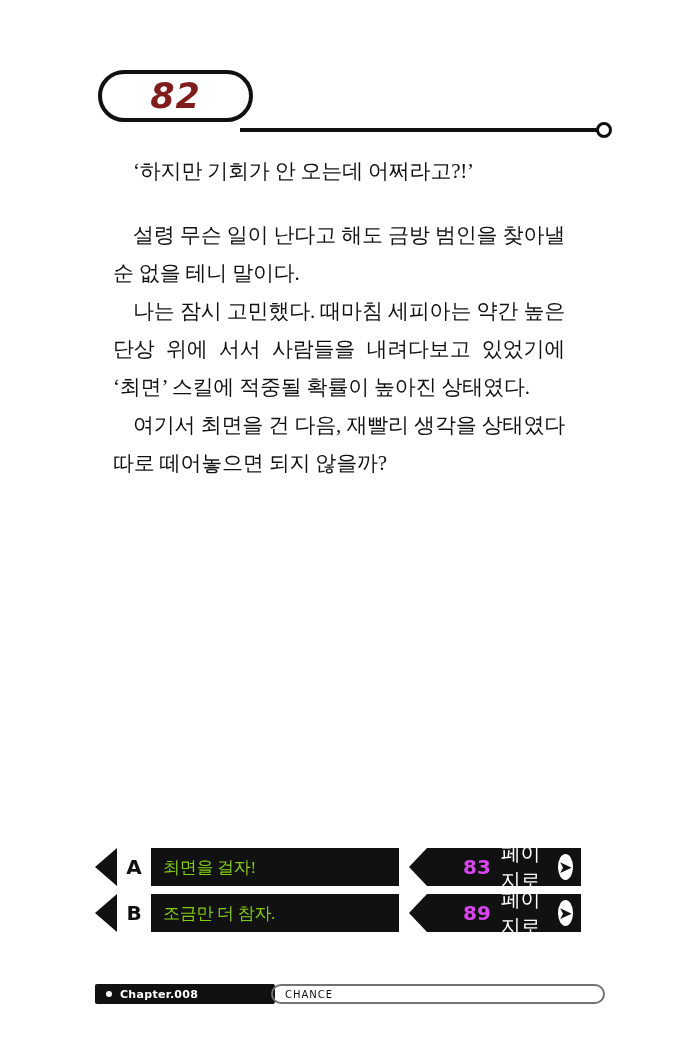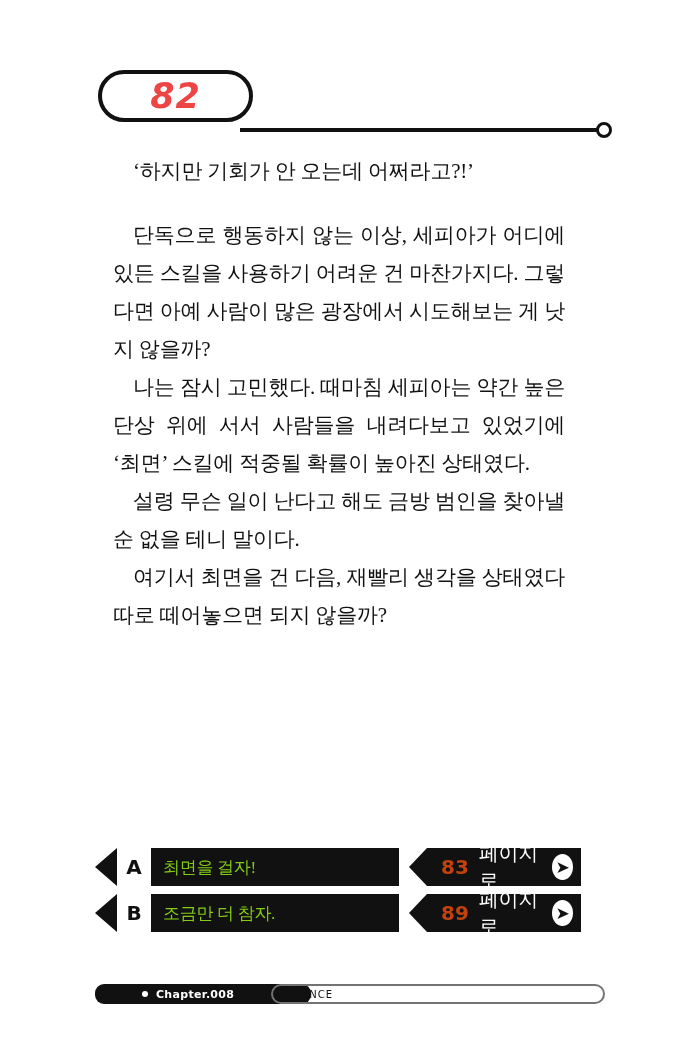--- a/index.html
+++ b/index.html
@@ -43,21 +43,21 @@
     width: 100%;
     height: 100%;
     display: flex;
     align-items: center;
     justify-content: center;
     font-family: "DejaVu Sans", sans-serif;
     font-style: italic;
     font-weight: bold;
     font-size: 35px;
     letter-spacing: 1px;
-    color: #ef4444;
+    color: #7f1d1d;
   }
   .head-rule {
     position: absolute;
     left: 240px;
     top: 58px;
     width: 362px;
     height: 4px;
     background: #111111;
     z-index: 1;
   }
@@ -147,22 +147,22 @@
     height: 38px;
     margin-left: 10px;
     background: #111111;
     color: #ffffff;
     clip-path: polygon(0 50%, 18px 0, 100% 0, 100% 100%, 18px 100%);
   }
   .target-page {
     font-family: "DejaVu Sans", sans-serif;
     font-weight: bold;
     font-size: 20px;
-    color: #c2410c;
-    margin-left: 32px;
+    color: #d946ef;
+    margin-left: 54px;
   }
   .target-word {
     font-family: "Liberation Serif", serif;
     font-size: 20px;
     color: #ffffff;
     margin-left: 10px;
     letter-spacing: -0.3px;
   }
   .arrow-circle {
     width: 26px;
@@ -187,25 +187,24 @@
     width: 510px;
     height: 22px;
   }
   .footer-chapter {
     position: absolute;
     left: 0;
     top: 0;
     width: 180px;
     height: 20px;
     background: #111111;
-    border-radius: 9px;
-    display: flex;
-    align-items: center;
-    color: #ffffff;
-    padding-left: 36px;
+    border-radius: 2px;
+    display: flex;
+    align-items: center;
+    color: #ffffff;
   }
   .footer-bullet {
     width: 6px;
     height: 6px;
     border-radius: 50%;
     background: #ffffff;
     margin-left: 11px;
   }
   .footer-chapter-text {
     font-family: "DejaVu Sans", sans-serif;
@@ -241,23 +240,22 @@
   <div class="head-rule"></div>
   <div class="head-dot"></div>
   <div class="page-num-pill">
     <div class="page-num-text">82</div>
   </div>
 </div>
 
 <div class="body-text">
   <p class="para indent">‘하지만 기회가 안 오는데 어쩌라고?!’</p>
   <div class="gap-lg"></div>
-  <p class="para indent">단독으로 행동하지 않는 이상, 세피아가 어디에 있든 스킬을 사용하기 어려운 건 마찬가지다. 그렇다면 아예 사람이 많은 광장에서 시도해보는 게 낫지 않을까?</p>
+  <p class="para indent">설령 무슨 일이 난다고 해도 금방 범인을 찾아낼 순 없을 테니 말이다.</p>
   <p class="para indent">나는 잠시 고민했다. 때마침 세피아는 약간 높은 단상 위에 서서 사람들을 내려다보고 있었기에 ‘최면’ 스킬에 적중될 확률이 높아진 상태였다.</p>
-  <p class="para indent">설령 무슨 일이 난다고 해도 금방 범인을 찾아낼 순 없을 테니 말이다.</p>
   <p class="para indent">여기서 최면을 건 다음, 재빨리 생각을 상태였다 따로 떼어놓으면 되지 않을까?</p>
   <div class="gap-md"></div>
 </div>
 
 <div class="choices">
 
   <div class="choice-row">
     <div class="choice-left">
       <div class="choice-letter-box">A</div>
       <div class="choice-label">최면을 걸자!</div>

